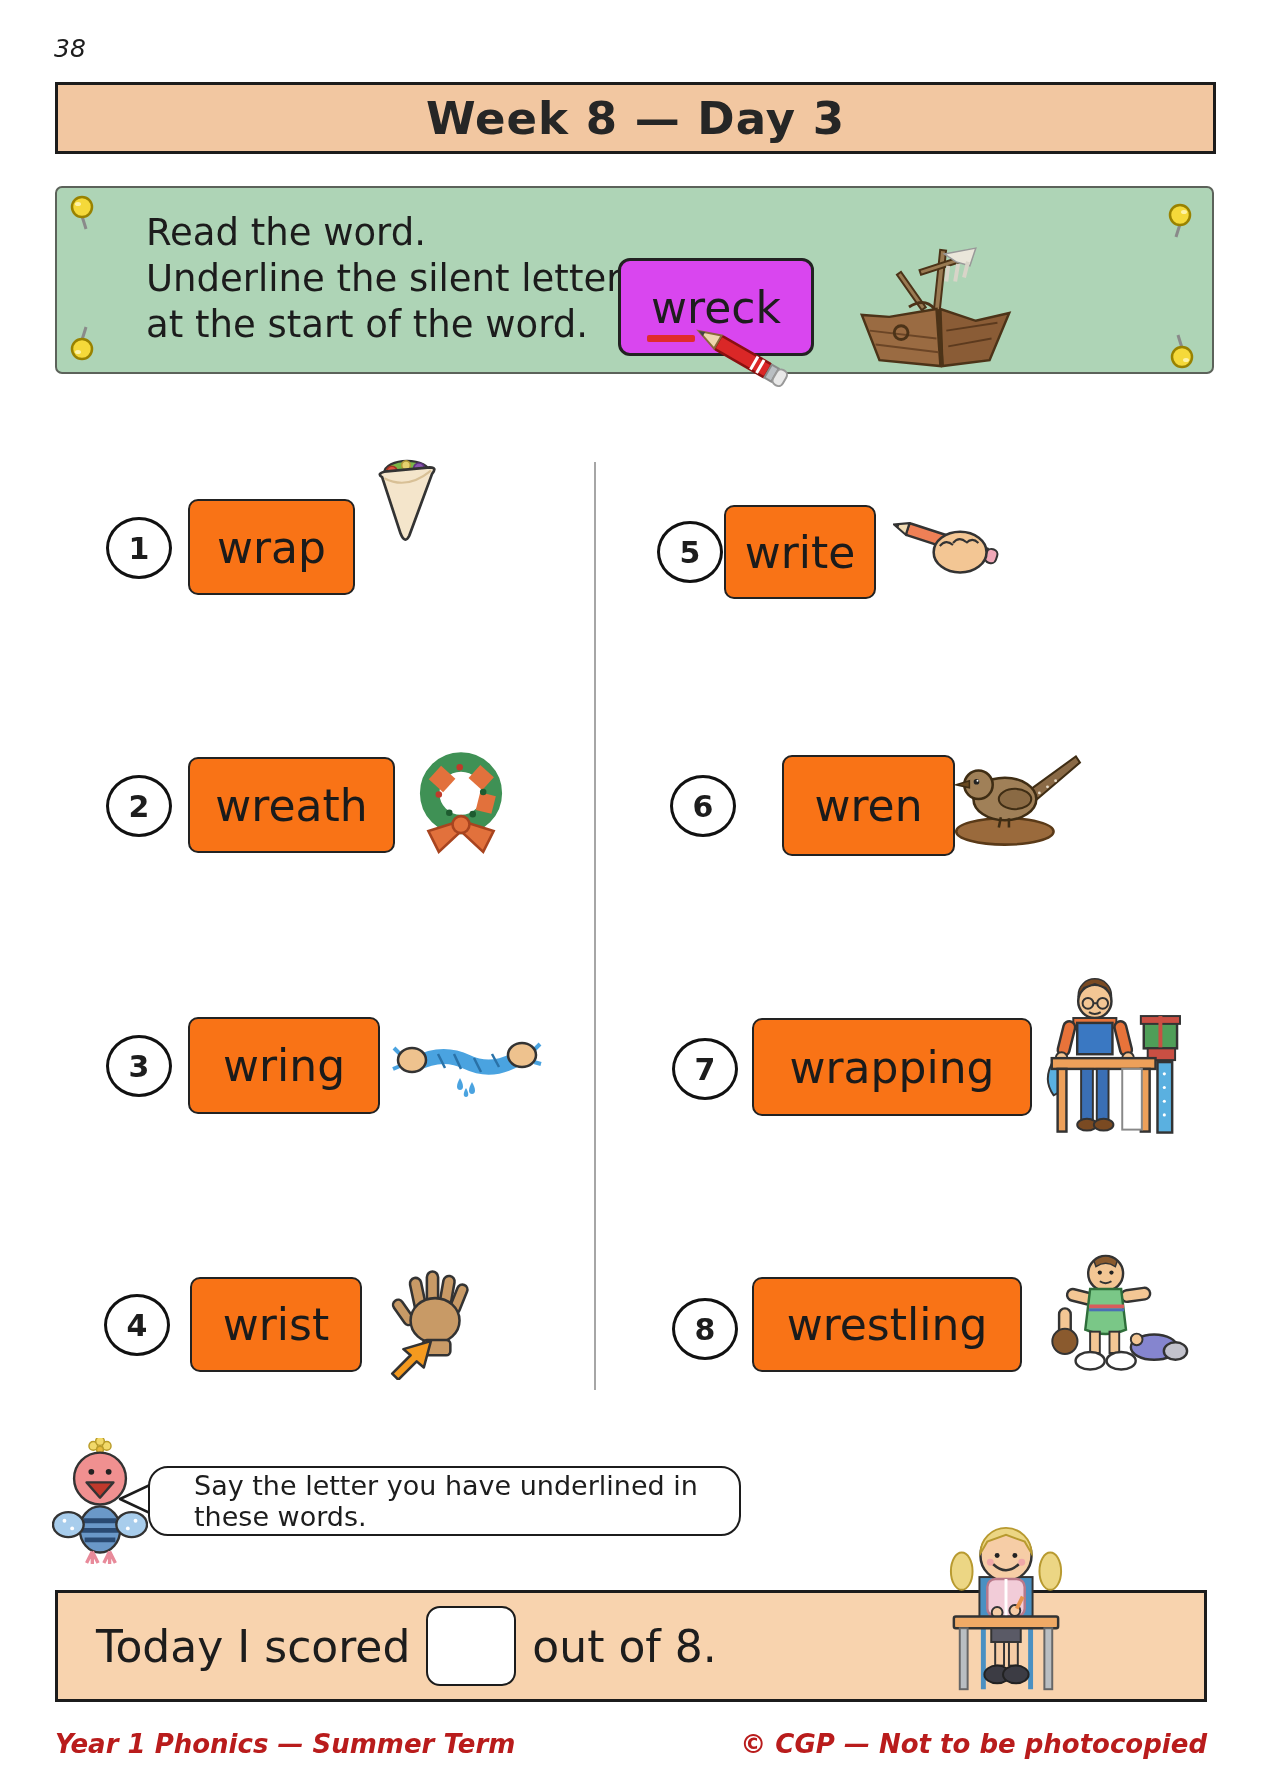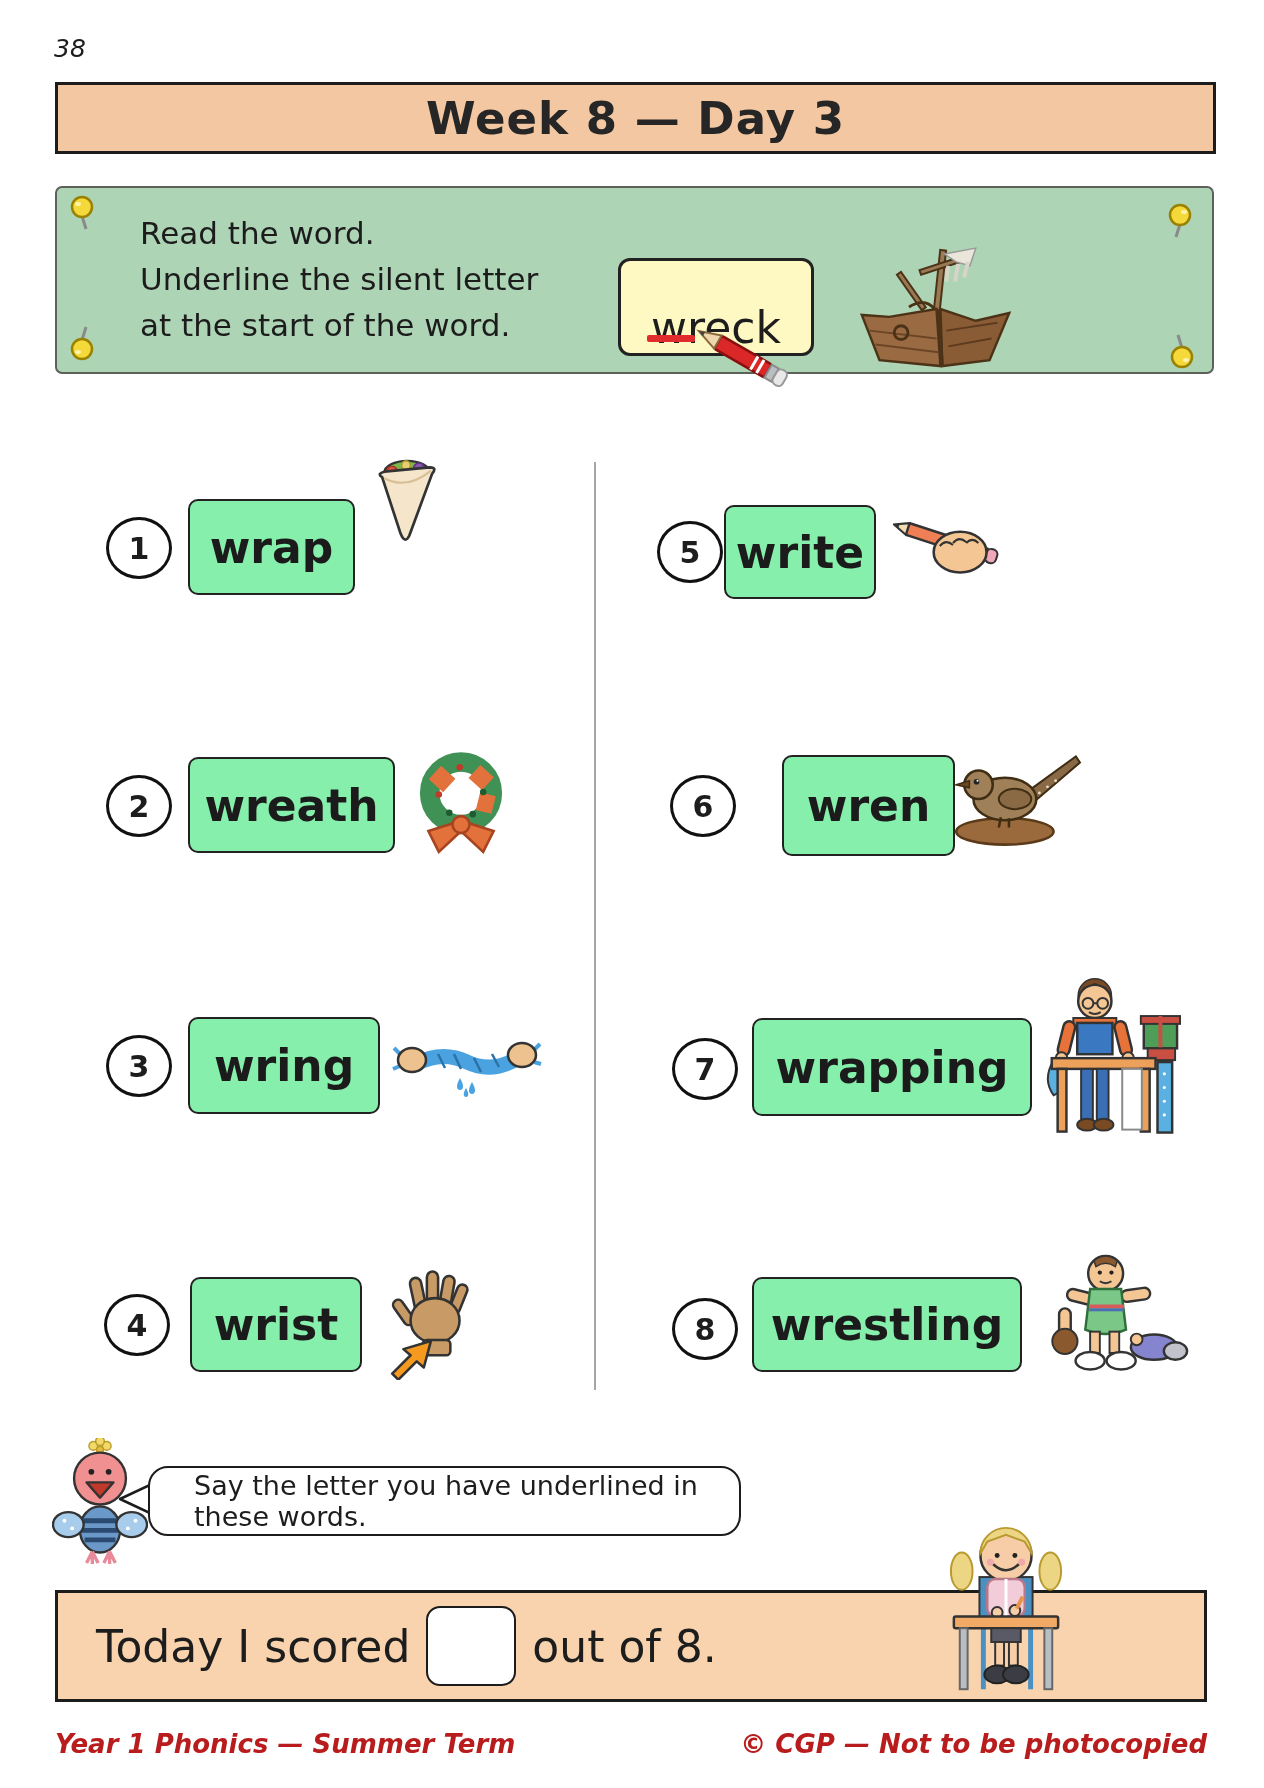--- a/index.html
+++ b/index.html
@@ -7,32 +7,32 @@
         font-family:"DejaVu Sans", sans-serif;color:#1d1d1d;}
   .abs{position:absolute;}
   
   #page-number{left:54px;top:34px;font-size:25px;font-weight:normal;font-style:italic;}
   #title-bar{left:55px;top:82px;width:1155px;height:66px;background:#f2c7a1;
              border:3px solid #1c1c1c;display:flex;align-items:center;justify-content:center;}
   #title-bar .t{font-size:45px;font-weight:bold;color:#262626;letter-spacing:1px;}
   
   #banner{left:55px;top:186px;width:1155px;height:184px;background:#aed4b6;
           border:2px solid #5c625a;border-radius:7px;}
-  #banner-text{left:140px;top:210px;font-size:31px;line-height:46px;color:#1c1c1c;}
-  #example-box{left:618px;top:258px;width:190px;height:92px;background:#fef9c3;
-               border:3px solid #222;border-radius:12px;display:flex;align-items:flex-end;
+  #banner-text{left:146px;top:210px;font-size:37px;line-height:46px;color:#1c1c1c;}
+  #example-box{left:618px;top:258px;width:190px;height:92px;background:#d946ef;
+               border:3px solid #222;border-radius:12px;display:flex;align-items:center;
                justify-content:center;font-size:44px;}
   #example-underline{position:absolute;left:26px;bottom:11px;width:48px;height:7px;
                background:#e02c2c;border-radius:2px;}
   
   .num-circle{width:60px;height:56px;border:3px solid #111;border-radius:50%;
               display:flex;align-items:center;justify-content:center;
               font-size:30px;font-weight:bold;background:#fff;}
-  .word-box{background:#86efac;border:2.5px solid #222;border-radius:10px;
-            display:flex;align-items:center;justify-content:center;font-size:44px;color:#1b1b1b;font-weight:bold;}
+  .word-box{background:#f97316;border:2.5px solid #222;border-radius:10px;
+            display:flex;align-items:center;justify-content:center;font-size:44px;color:#1b1b1b;}
   #divider{left:594px;top:462px;width:2px;height:928px;background:#a6a6a6;}
   
   #speech-bubble{left:148px;top:1466px;width:545px;height:66px;background:#fff;
                  border:2.5px solid #1c1c1c;border-radius:20px;display:flex;
                  align-items:center;justify-content:center;font-size:27px;padding-left:44px;}
   
   #score-bar{left:55px;top:1590px;width:1152px;height:112px;background:#f8d3ae;
              border:3px solid #1c1c1c;display:flex;align-items:center;
              box-sizing:border-box;padding-left:38px;font-size:44px;}
   #score-input{width:86px;height:76px;background:#fff;border:2.5px solid #1c1c1c;

